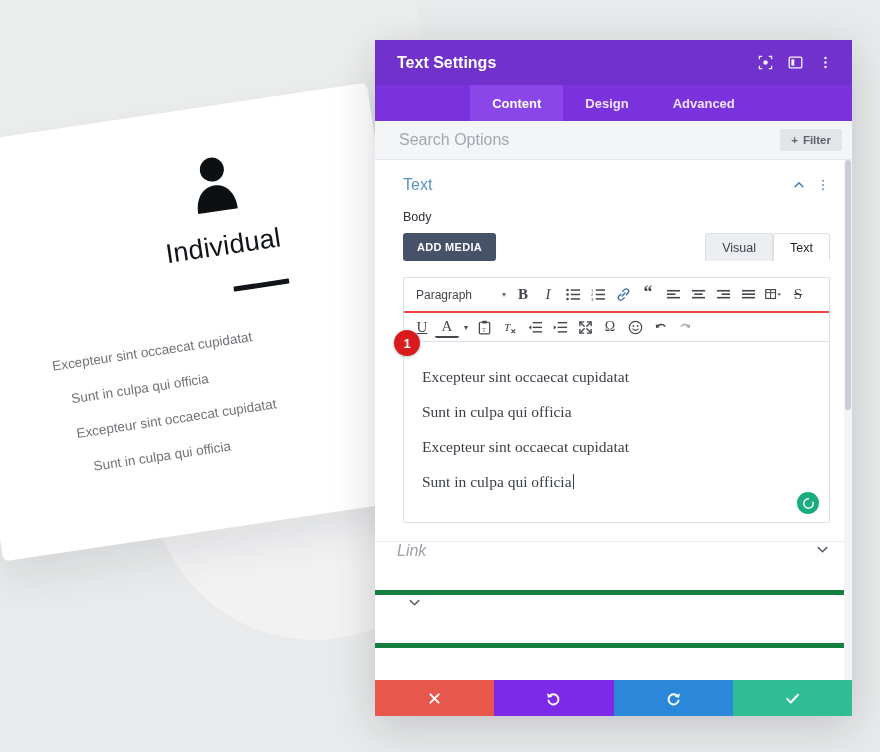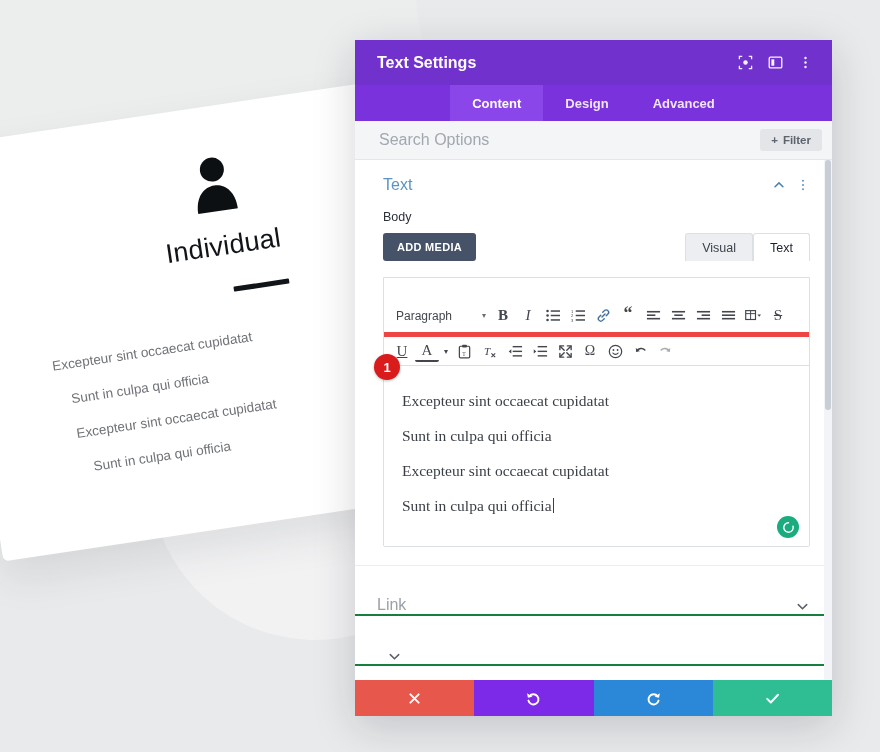--- a/index.html
+++ b/index.html
@@ -89,21 +89,21 @@
     color: #6f7276;
     margin: 0 0 20px 0;
     white-space: nowrap;
   }
   .hero-line.indent-a { margin-left: 14px; }
   .hero-line.indent-b { margin-left: 26px; }
 
   
   #settings-modal {
     position: absolute;
-    left: 355px;
+    left: 375px;
     top: 40px;
     width: 477px;
     height: 676px;
     background: #0f766e;
     box-shadow: 0 10px 40px rgba(20,20,40,0.18);
     display: flex;
     flex-direction: column;
     overflow: hidden;
   }
 
@@ -260,21 +260,21 @@
     background: #ffffff;
     position: relative;
   }
   .tb-row {
     display: flex;
     align-items: center;
     padding: 3px 6px;
     gap: 1px;
     background: #ffffff;
   }
-  .tb-row.row1 { border-bottom: 5px solid #ef4444; margin-top: 21px; }
+  .tb-row.row1 { border-bottom: 2px solid #ef4444; }
   .tb-row.row2 { border-bottom: 1px solid #dcdfe3; }
   .tb-btn {
     width: 24px; height: 22px;
     display: flex; align-items: center; justify-content: center;
     color: #43474d;
     cursor: pointer;
     border-radius: 2px;
     font-size: 13px;
   }
   #para-select {
@@ -331,25 +331,26 @@
     border-radius: 50%;
     background: #1aab7f;
     display:flex; align-items:center; justify-content:center;
     cursor: pointer;
   }
 
   
   .collapsed-section {
     height: 48px;
     display: flex;
-    align-items: flex-end;
+    align-items: flex-start;
     padding: 0 22px;
-    border-bottom: 2px solid #15803d;
+    border-bottom: 5px solid #15803d;
     cursor: pointer;
     background: #ffffff;
+    font-style: italic;
   }
   .collapsed-title {
     flex: 1;
     font-size: 16px;
     color: #9ba1a9;
   }
 
   
   #help-row {
     height: 52px;

